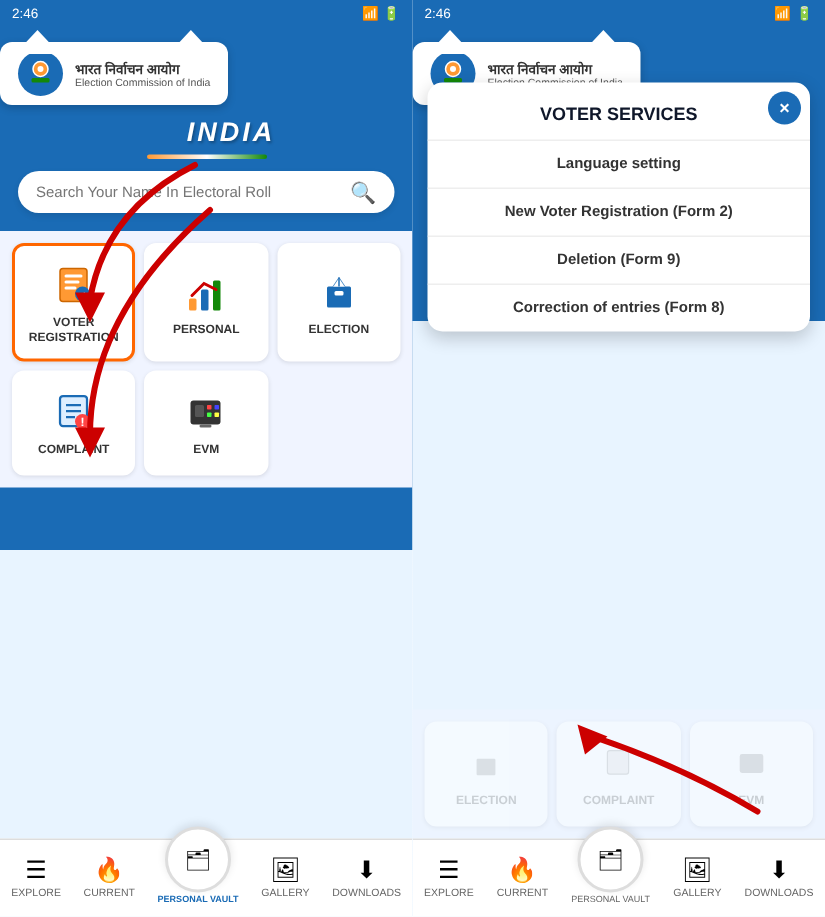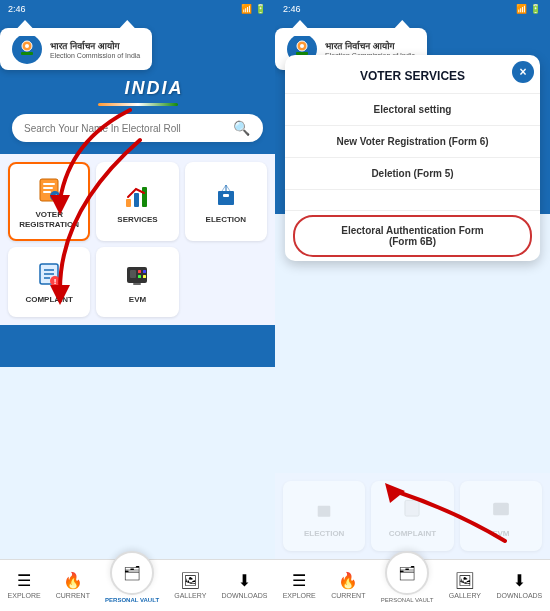--- a/index.html
+++ b/index.html
@@ -407,21 +407,21 @@
 
     <div class="grid-item">
       <div class="icon-wrap">
         <svg width="28" height="28" viewBox="0 0 28 28" fill="none">
           <rect x="3" y="18" width="5" height="8" rx="1" fill="#ff9933"></rect>
           <rect x="11" y="12" width="5" height="14" rx="1" fill="#1a6bb5"></rect>
           <rect x="19" y="6" width="5" height="20" rx="1" fill="#138808"></rect>
           <polyline points="5,16 13,8 21,12" stroke="#cc0000" stroke-width="2" fill="none" stroke-linecap="round"></polyline>
         </svg>
       </div>
-      <div class="label">SERVICES</div>
+      <div class="label">PERSONAL</div>
     </div>
 
 
     <div class="grid-item">
       <div class="icon-wrap">
         <svg width="28" height="28" viewBox="0 0 28 28" fill="none">
           <rect x="6" y="10" width="16" height="14" rx="1" fill="#1a6bb5"></rect>
           <path d="M10 10 L14 4 L18 10" fill="white" stroke="#1a6bb5" stroke-width="0.5"></path>
           <rect x="11" y="13" width="6" height="3" rx="1" fill="white"></rect>
           <line x1="14" y1="10" x2="14" y2="4" stroke="#1a6bb5" stroke-width="1"></line>
@@ -550,37 +550,35 @@
       <div class="label" style="color:#aaa;">EVM</div>
     </div>
   </div>
 
   <div class="voter-services-card">
     <div class="vs-close">×</div>
 
     <div class="vs-title">VOTER SERVICES</div>
 
     <div class="vs-item">
-      <div class="vs-item-label">Electoral setting</div>
+      <div class="vs-item-label">Language setting</div>
     </div>
 
     <div class="vs-item">
-      <div class="vs-item-label">New Voter Registration (Form 6)</div>
+      <div class="vs-item-label">New Voter Registration (Form 2)</div>
     </div>
 
     <div class="vs-item">
-      <div class="vs-item-label">Deletion (Form 5)</div>
+      <div class="vs-item-label">Deletion (Form 9)</div>
     </div>
 
     <div class="vs-item">
-    </div>
-
-    <div class="vs-item form-6b">
-      <div class="vs-item-label" style="font-weight:bold;">Electoral Authentication Form<br>(Form 6B)</div>
-    </div>
+      <div class="vs-item-label">Correction of entries (Form 8)</div>
+    </div>
+
 
   </div>
 
   <svg class="arrow-overlay" style="bottom:60px;left:100px;width:150px;height:100px;" viewBox="0 0 150 100" fill="none">
     <path d="M130 90 Q80 60 20 40" stroke="#cc0000" stroke-width="4" fill="none" stroke-linecap="round"></path>
     <polygon points="10,32 15,52 30,40" fill="#cc0000"></polygon>
   </svg>
 
   <div class="right-bottom-nav">
     <div class="nav-item">

